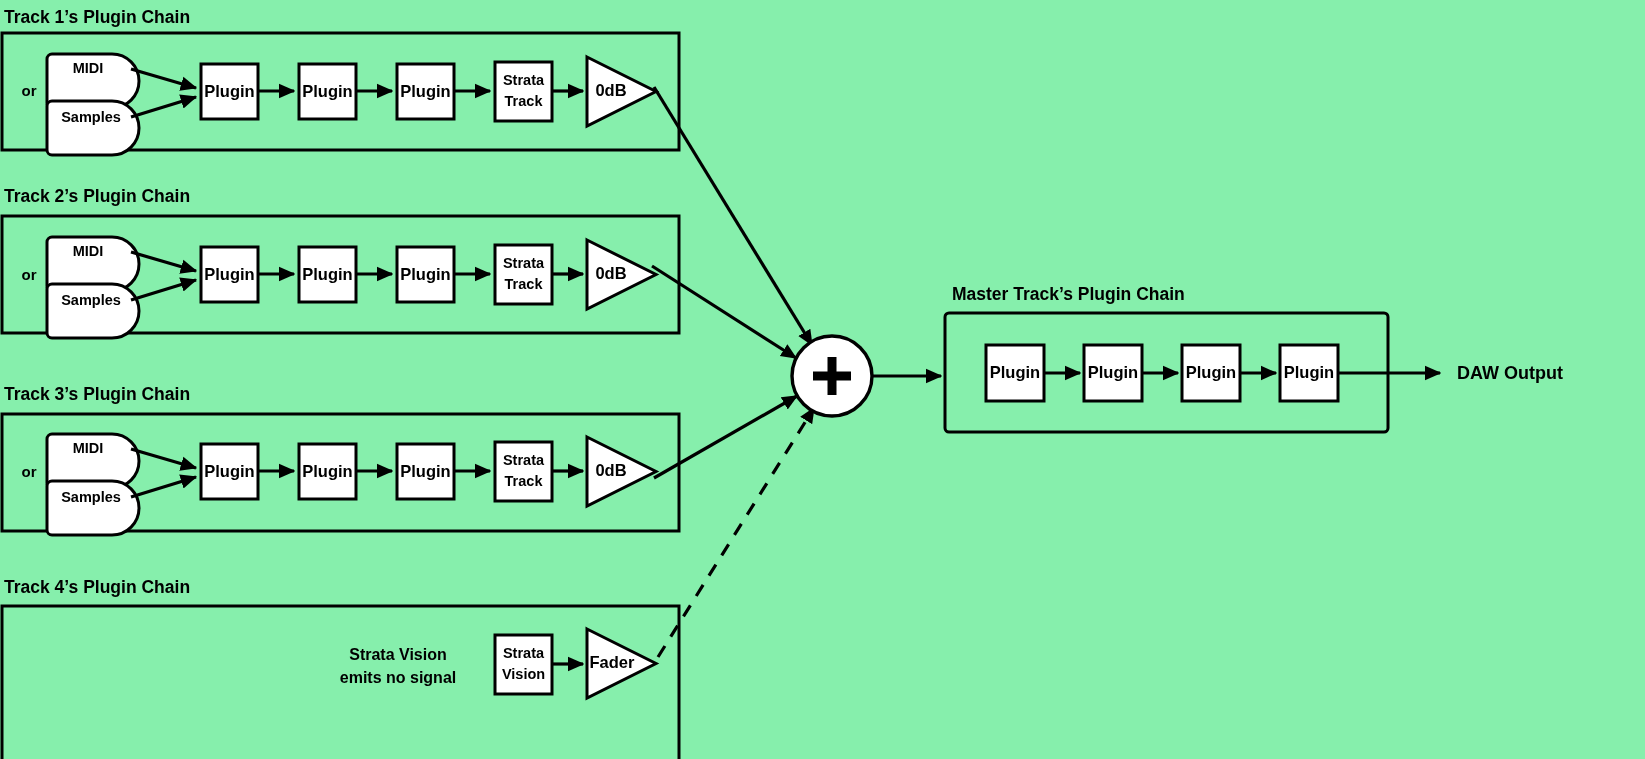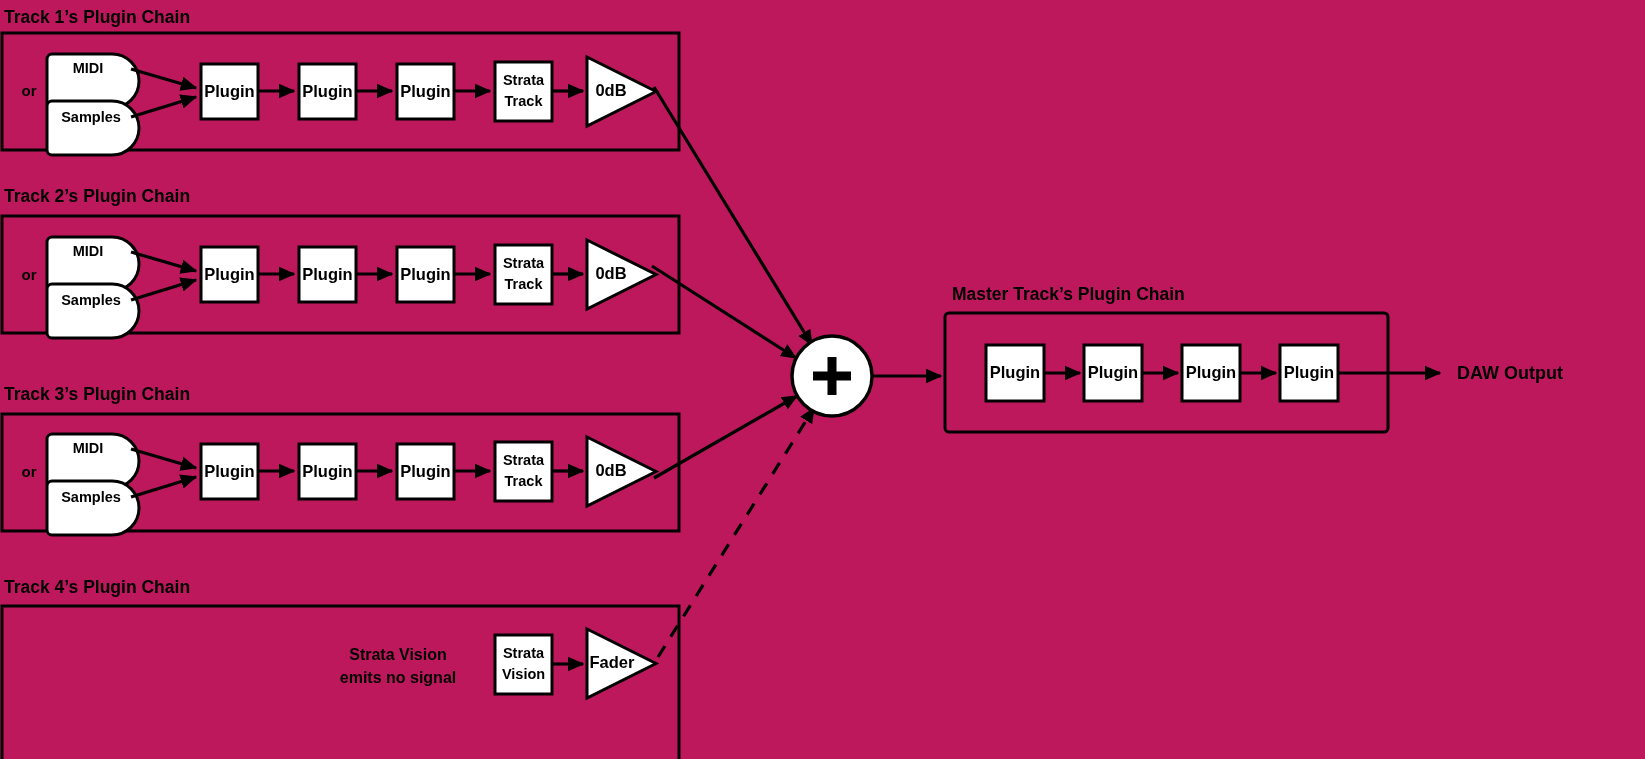--- a/index.html
+++ b/index.html
@@ -4,21 +4,21 @@
 <style>
   html, body {
     margin: 0;
     padding: 0;
     background: #ffffff;
   }
   #stage {
     position: relative;
     width: 1645px;
     height: 759px;
-    background: #be185d;
+    background: #86efac;
     overflow: hidden;
     font-family: "Liberation Sans", sans-serif;
   }
   svg#diagram {
     position: absolute;
     left: 0;
     top: 0;
     width: 1645px;
     height: 759px;
   }

